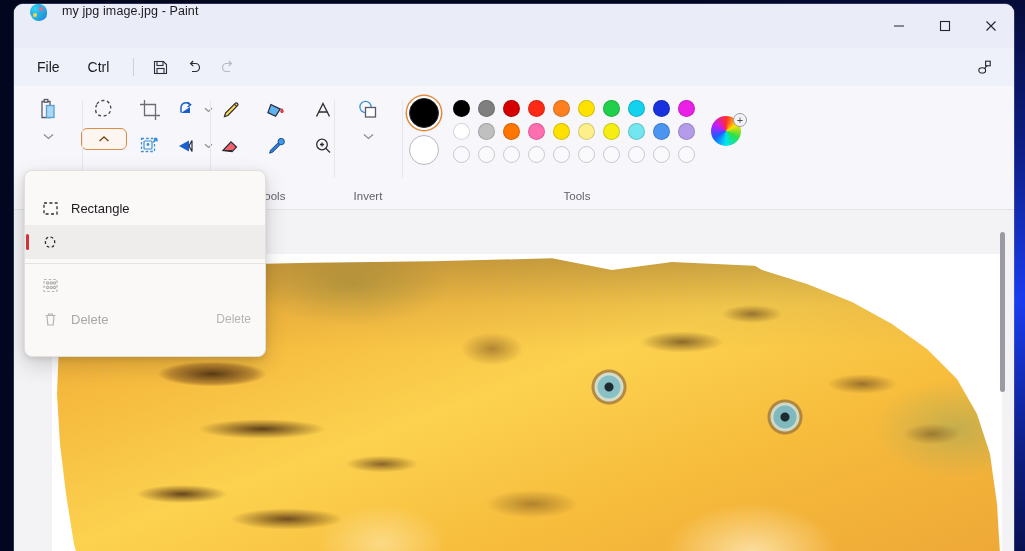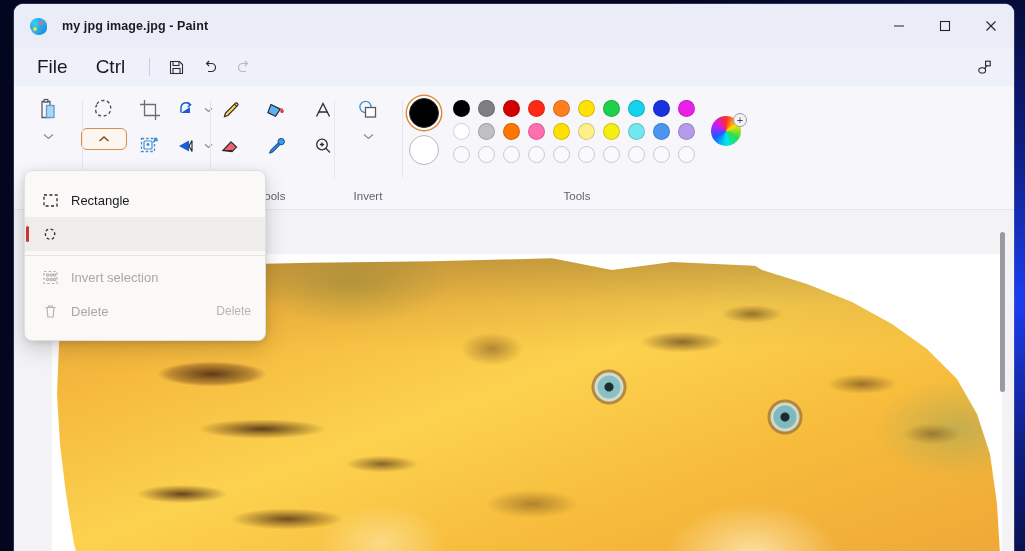--- a/index.html
+++ b/index.html
@@ -24,23 +24,22 @@
     background: #fdfdfe;
     border-radius: 9px 9px 0 0;
     overflow: hidden;
     box-shadow: 0 0 0 1px rgba(120,130,180,.35);
   }
 
   
   #titlebar {
     height: 44px;
     background: #eaecf8;
-    display: flex; align-items: center;
+    display: flex; align-items: flex-start;
     position: relative;
-    font-weight: bold;
   }
   #app-icon {
     width: 17px; height: 17px; margin-left: 16px; margin-right: 15px;
     position: relative; flex: none;
   }
   #app-icon .pal {
     position: absolute; inset: 0;
     border-radius: 50% 50% 45% 55%;
     background:
       radial-gradient(circle at 30% 30%, #34d6f2 0%, #1fa7e8 42%, transparent 43%),
@@ -61,21 +60,21 @@
   }
   .wbtn svg { display: block; }
 
   
   #menubar {
     height: 38px; background: #eef0fa;
     display: flex; align-items: center; padding-left: 10px;
     position: relative;
   }
   .mitem {
-    font-size: 19px; color: #1b1b1f;
+    font-size: 14px; color: #1b1b1f;
     padding: 5px 13px; border-radius: 5px; margin-right: 2px;
   }
   .msep { width: 1px; height: 18px; background: #c9cee4; margin: 0 9px; }
   .micon {
     width: 34px; height: 28px; display: flex; align-items: center; justify-content: center;
     border-radius: 5px; color: #2c2c34;
   }
   .micon.dim { color: #b4b8c9; }
   #share-btn {
     position: absolute; right: 14px; top: 5px;
@@ -225,21 +224,21 @@
   }
 
   
   #menu {
     position: absolute; left: 10px; top: 166px;
     width: 242px;
     background: #fbf9f7;
     border: 1px solid #e3e0dc;
     border-radius: 8px;
     box-shadow: 0 8px 22px rgba(0,0,0,.16), 0 2px 6px rgba(0,0,0,.10);
-    padding: 12px 0;
+    padding: 20px 0;
     z-index: 40;
     overflow: hidden;
   }
   .mrow {
     position: relative;
     height: 34px; display: flex; align-items: center;
     padding: 0 14px 0 12px;
     font-size: 13px; color: #1b1b1f;
   }
   .mrow.hl { background: #efedeb; }
@@ -559,21 +558,20 @@
           <svg width="17" height="17" viewBox="0 0 17 17" fill="none" stroke="currentColor" stroke-width="1.2">
             <rect x="2" y="2.5" width="13" height="12" stroke-dasharray="2.6 2"></rect>
             <circle cx="5.6" cy="6" r="1.2"></circle>
             <circle cx="9.3" cy="6" r="1.2"></circle>
             <circle cx="5.6" cy="10.5" r="1.2"></circle>
             <circle cx="9.3" cy="10.5" r="1.2"></circle>
             <circle cx="12.6" cy="6" r="1.2"></circle>
             <circle cx="12.6" cy="10.5" r="1.2"></circle>
           </svg>
         </span>
-        <span class="mrow-label">Invert selection</span>
       </div>
       <div class="mrow dis">
         <span class="mrow-icon">
           <svg width="17" height="17" viewBox="0 0 17 17" fill="none" stroke="currentColor" stroke-width="1.2">
             <path d="M3.5 4.5h10"></path>
             <path d="M5 4.5l.8 9.5h5.4l.8-9.5"></path>
             <path d="M6.6 4.5V3h3.8v1.5"></path>
           </svg>
         </span>
         <span class="mrow-label">Delete</span>

